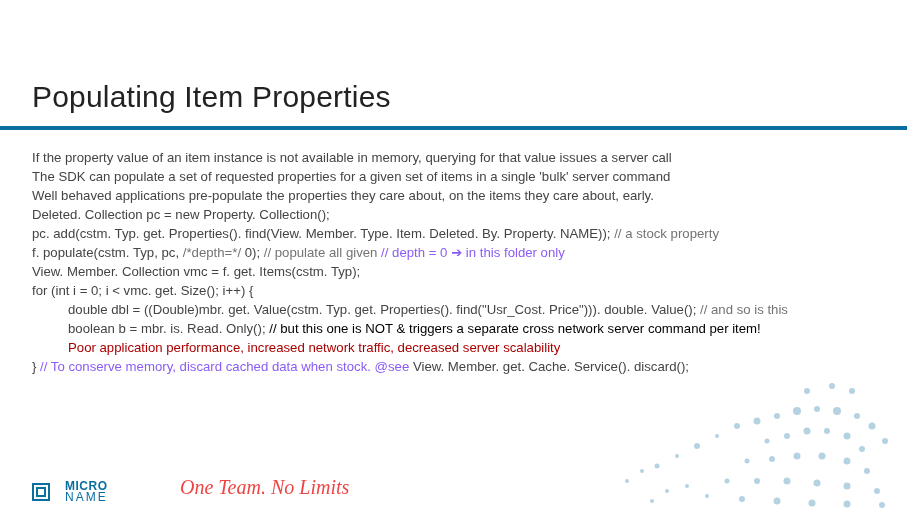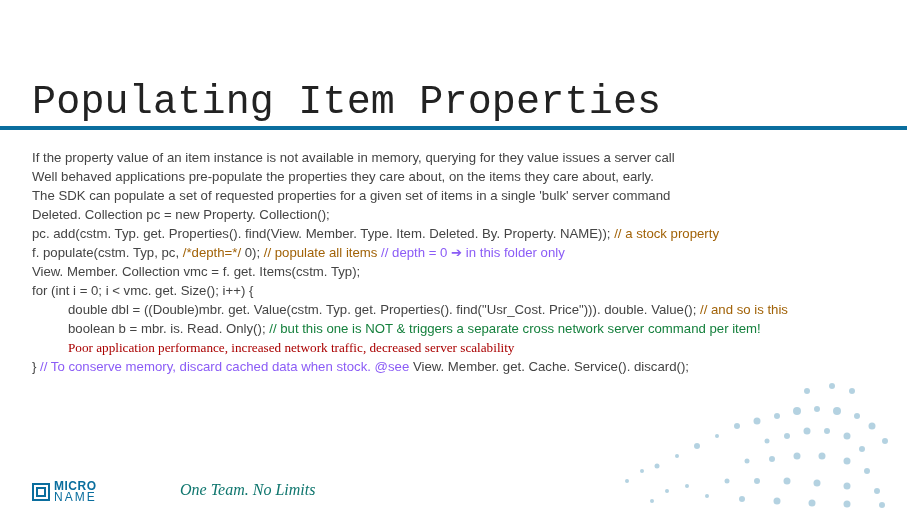--- a/index.html
+++ b/index.html
@@ -15,85 +15,84 @@
   .slide {
     position: relative;
     width: 907px;
     height: 511px;
     box-sizing: border-box;
   }
   .title {
     position: absolute;
     top: 80px;
     left: 32px;
-    font-size: 40px;
+    font-size: 30px;
     font-weight: 400;
     color: #222;
     letter-spacing: 0.2px;
-    font-family: Liberation Mono, monospace;
   }
   .rule {
     position: absolute;
     top: 126px;
     left: 0;
     width: 907px;
     height: 4px;
     background: #0a6e9e;
   }
   .content {
     position: absolute;
     top: 148px;
     left: 32px;
     right: 24px;
     font-size: 13.2px;
     line-height: 19px;
     color: #444;
   }
   .line { white-space: nowrap; }
   .indent { padding-left: 36px; }
-  .green { color: #a16207; margin-top: 32px; }
+  .green { color: #737373; margin-top: 32px; }
   .blue  { color: #8b5cf6; }
-  .red   { color: #15803d; }
-  .darkred { color: #a00; font-family: Liberation Serif, serif; }
+  .red   { color: #000000; }
+  .darkred { color: #a00; }
 
   
   .footer {
     position: absolute;
     left: 0;
     bottom: 0;
     width: 907px;
     height: 44px;
   }
   .brand {
     position: absolute;
     left: 32px;
     bottom: 8px;
     display: flex;
     align-items: center;
-    gap: 4px;
+    gap: 15px;
   }
   .brand-icon {
     width: 18px;
     height: 18px;
   }
   .brand-text {
     font-size: 12px;
     letter-spacing: 0.5px;
     color: #0a6e9e;
     line-height: 11px;
   }
   .brand-text .top { font-weight: 600; }
   .brand-text .bot { font-weight: 400; letter-spacing: 2px; }
   .tagline {
     position: absolute;
     left: 180px;
     bottom: 12px;
-    font-size: 16px;
+    font-size: 20px;
     font-style: italic;
-    color: #0f766e;
+    color: #ef4444;
     font-family: Georgia, 'Times New Roman', serif;
   }
   .globe {
     position: absolute;
     right: 0;
     bottom: 0;
     width: 340px;
     height: 220px;
     pointer-events: none;
     opacity: 0.30;
@@ -101,32 +100,32 @@
   .arrow { font-family: Arial, sans-serif; }
 </style>
 </head>
 <body>
 <div class="slide">
 
   <div class="title">Populating Item Properties</div>
   <div class="rule"></div>
 
   <div class="content">
-    <div class="line">If the property value of an item instance is not available in memory, querying for they value issues a server call</div>
+    <div class="line">If the property value of an item instance is not available in memory, querying for that value issues a server call</div>
+    <div class="line">The SDK can populate a set of requested properties for a given set of items in a single 'bulk' server command</div>
     <div class="line">Well behaved applications pre-populate the properties they care about, on the items they care about, early.</div>
-    <div class="line">The SDK can populate a set of requested properties for a given set of items in a single 'bulk' server command</div>
     <div class="line">Deleted. Collection pc = new Property. Collection();</div>
 
     <div class="line">
       <span>pc. add(cstm. Typ. get. Properties(). find(View. Member. Type. Item. Deleted. By. Property. NAME)); </span><span class="green">// a stock property</span>
     </div>
 
 
     <div class="line">
-      <span>f. populate(cstm. Typ, pc, </span><span class="green">/*depth=*/ </span><span>0); </span><span class="green">// populate all items </span><span class="blue">// depth = 0 </span><span class="blue arrow">➔</span><span class="blue"> in this folder only</span>
+      <span>f. populate(cstm. Typ, pc, </span><span class="green">/*depth=*/ </span><span>0); </span><span class="green">// populate all given </span><span class="blue">// depth = 0 </span><span class="blue arrow">➔</span><span class="blue"> in this folder only</span>
     </div>
 
 
     <div class="line">View. Member. Collection vmc = f. get. Items(cstm. Typ);</div>
     <div class="line">for (int i = 0; i &lt; vmc. get. Size(); i++) {</div>
 
 
     <div class="line indent">
       <span>double dbl = ((Double)mbr. get. Value(cstm. Typ. get. Properties(). find("Usr_Cost. Price"))). double. Value(); </span><span class="green">// and so is this</span>
     </div>

